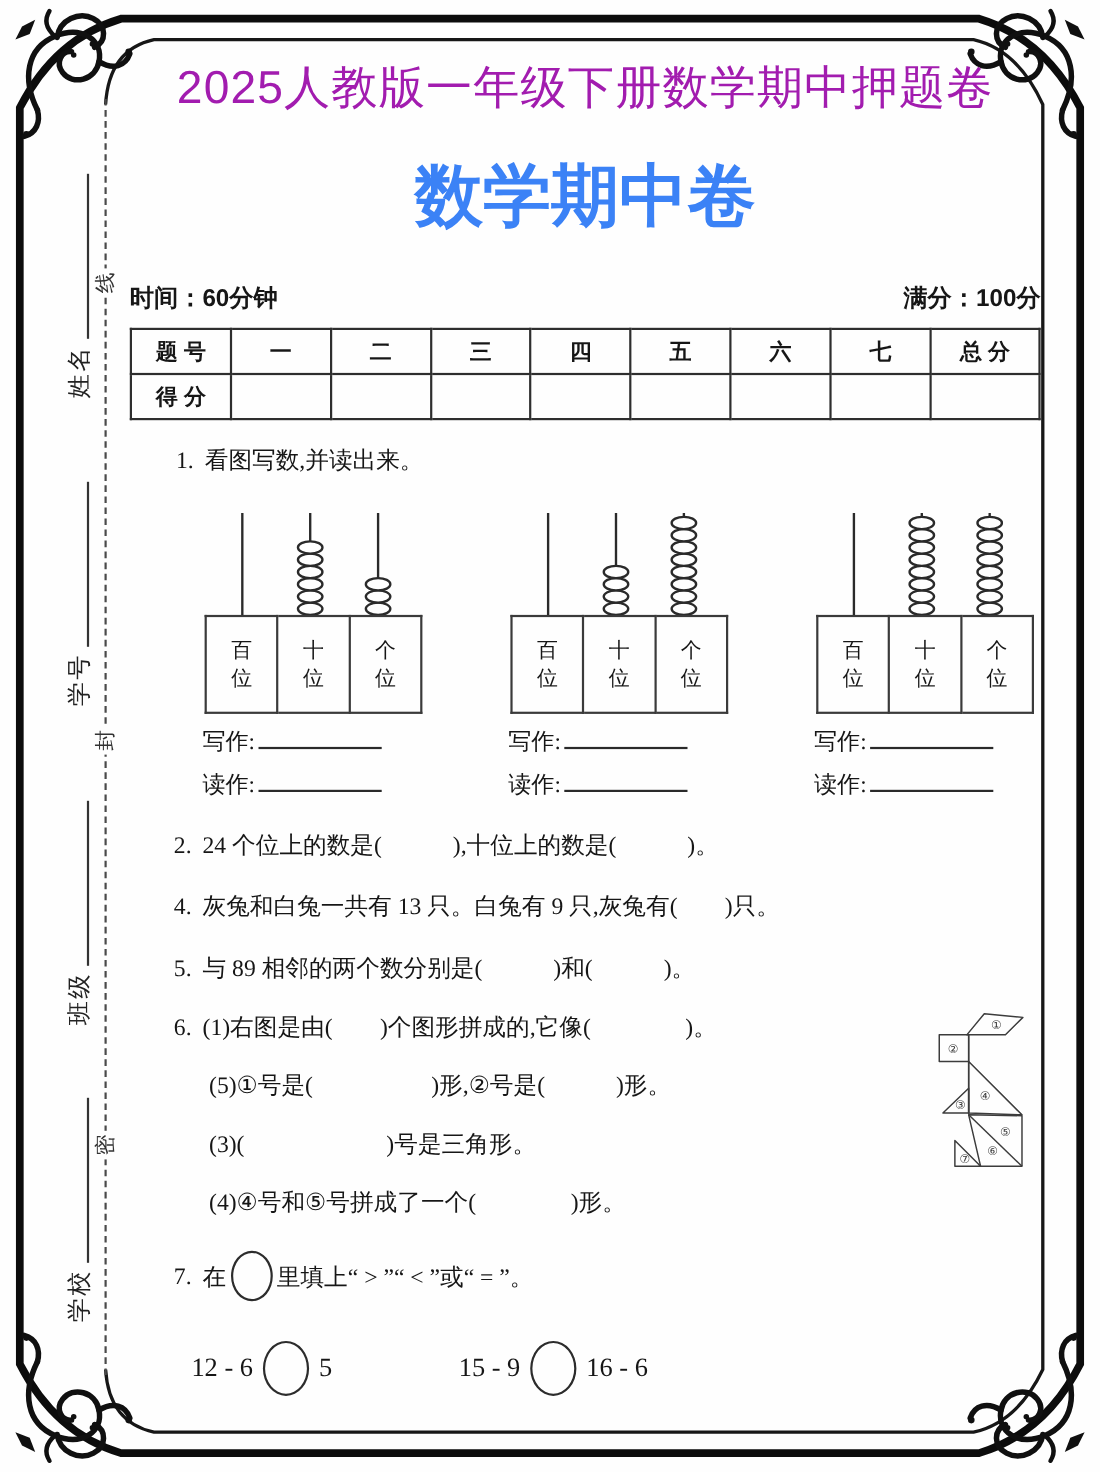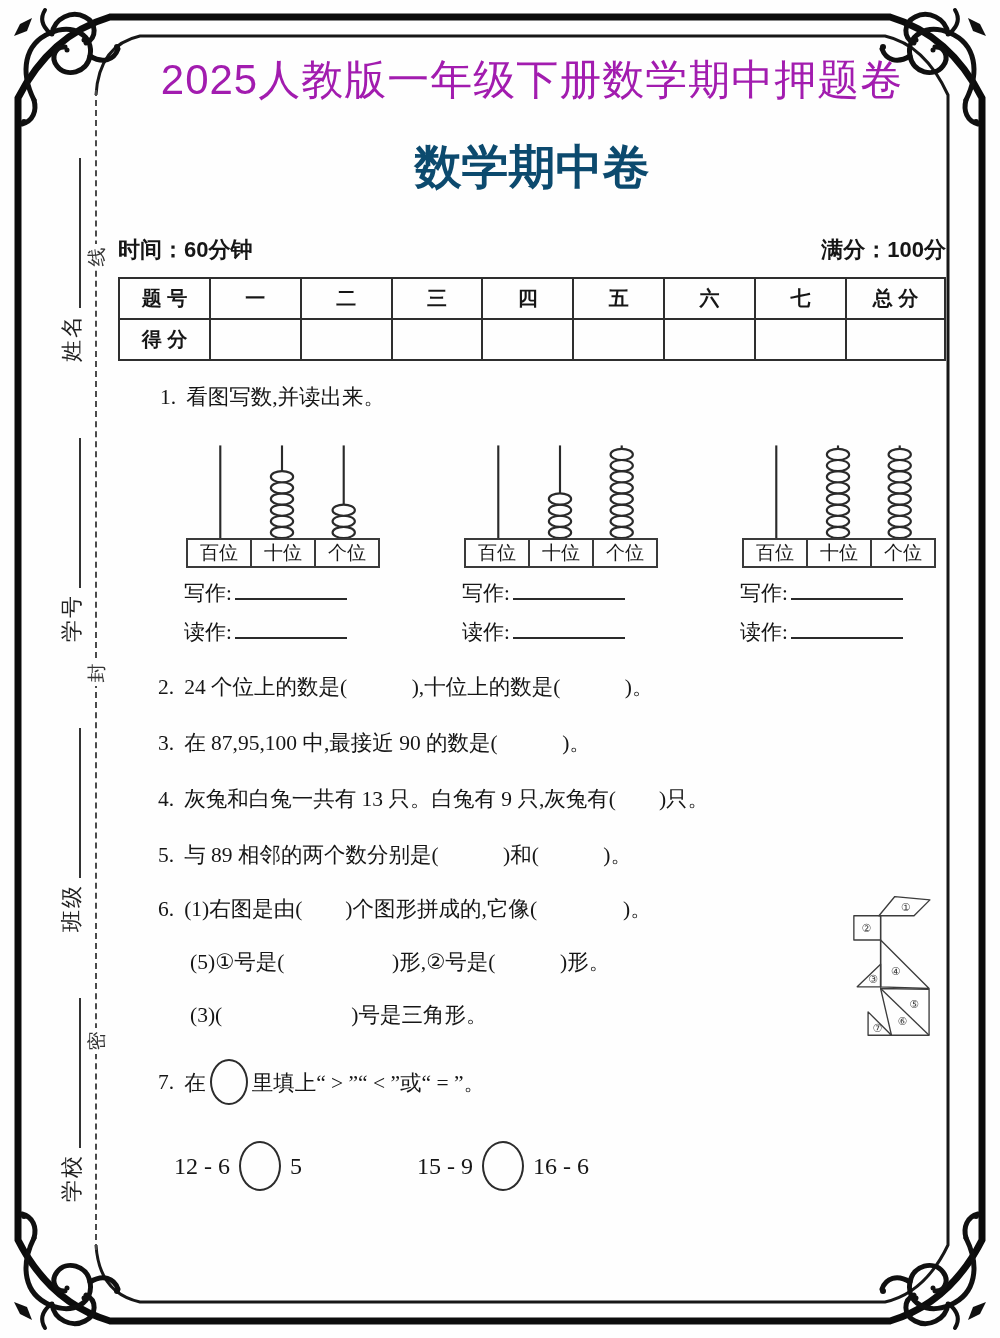--- a/index.html
+++ b/index.html
@@ -26,21 +26,21 @@
     transform:rotate(-90deg);
   }
   
   .content { position:absolute; left:118px; top:52px; width:828px; }
   .title {
     font-family:"Liberation Sans","DejaVu Sans",sans-serif; font-weight:400;
     font-size:42px; text-align:center; letter-spacing:1px; color:#a21caf;
   }
   .subtitle {
     font-family:"Liberation Sans","DejaVu Sans",sans-serif; font-weight:900;
-    font-size:47px; text-align:center; margin-top:28px; color:#0c4a6e;
+    font-size:62px; text-align:center; margin-top:28px; color:#3b82f6;
   }
   .meta-row {
     display:flex; justify-content:space-between; margin-top:36px;
     font-family:"Liberation Sans","DejaVu Sans",sans-serif; font-weight:700; font-size:22px;
   }
   table.score {
     width:100%; border-collapse:collapse; margin-top:12px;
   }
   table.score td {
     border:2px solid #2e2e2e; height:37px; text-align:center;
@@ -58,21 +58,21 @@
   
   .q { font-size:21.5px; line-height:1.35; }
   .q-num { display:inline-block; margin-right:10px; }
   .q1-line { margin-top:22px; padding-left:42px; }
   .figs { display:flex; padding-left:66px; gap:78px; margin-top:30px; }
   .fig-col { width:200px; }
   .abacus-svg { display:block; width:192px; height:96px; margin-left:2px; }
   table.place { border-collapse:collapse; margin-left:2px; }
   table.place td {
     border:2px solid #3a3a3a; width:62px; height:26px; text-align:center;
-    font-size:19px; padding:0;
+    font-size:19px; padding:17px;
   }
   .wr-row { margin-top:9px; font-size:21px; white-space:nowrap; }
   .wline { display:inline-block; width:112px; border-bottom:2px solid #2a2a2a; height:1em; margin-left:3px; }
   .qline { margin-top:27px; padding-left:40px; }
   
   .q6-wrap { position:relative; margin-top:24px; padding-left:40px; }
   .q6-flex { display:flex;align-items:flex-end; }
   .q6-parts { width:640px; }
   .q6-part { margin-bottom:24px; font-size:21.5px; }
   .q6-part:first-child { text-indent:0; }
@@ -271,37 +271,35 @@
           </table>
         <div class="wr-row"><span>写作:</span><span class="wline"></span></div>
         <div class="wr-row"><span>读作:</span><span class="wline"></span></div>
       </div>
     </div>
 
     <div class="q qline">
       <span class="q-num">2.</span><span>24 个位上的数是(　　　),十位上的数是(　　　)。</span>
     </div>
     <div class="q qline">
-      <span class="q-num">3.</span><span>在 87,95,100 中,最接近 90 的数是(　　　)。</span>
-    </div>
-    <div class="q qline">
       <span class="q-num">4.</span><span>灰兔和白兔一共有 13 只。白兔有 9 只,灰兔有(　　)只。</span>
     </div>
     <div class="q qline">
       <span class="q-num">5.</span><span>与 89 相邻的两个数分别是(　　　)和(　　　)。</span>
     </div>
 
     <div class="q6-wrap">
       <div class="q6-flex">
         <div class="q6-parts">
           <div class="q6-part">
             <span class="q-num">6.</span><span>(1)右图是由(　　)个图形拼成的,它像(　　　　)。</span>
           </div>
           <div class="q6-part"><span>(5)①号是(　　　　　)形,②号是(　　　)形。</span></div>
           <div class="q6-part"><span>(3)(　　　　　　)号是三角形。</span></div>
+          <div class="q6-part"><span>(4)④号和⑤号拼成了一个(　　　　)形。</span></div>
         </div>
       </div>
       <svg class="tangram" width="117" height="180" viewBox="0 0 140 215" xmlns="http://www.w3.org/2000/svg">
         <g fill="none" stroke="#3c3c3c" stroke-width="1.6" stroke-linejoin="round">
           <path d="M43,45 L62,22 L104,26 L85,45 Z"></path>
           <path d="M13,45 H45 V74 H13 Z"></path>
           <path d="M45,45 V131"></path>
           <path d="M45,74 L103,132 L45,130 Z"></path>
           <path d="M45,103 L45,130 L17,130 Z"></path>
           <path d="M45,132 L103,133 L103,188 L58,188 Z"></path>

